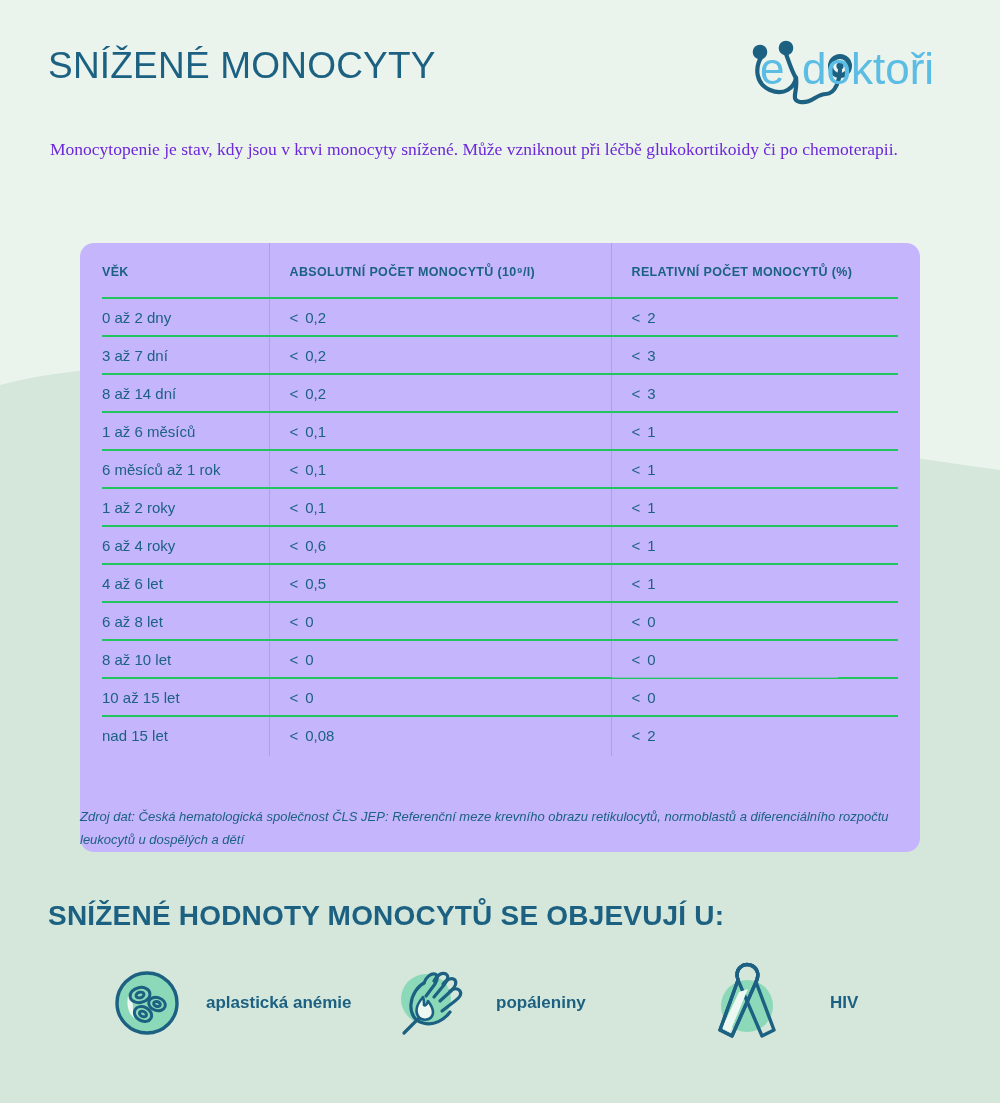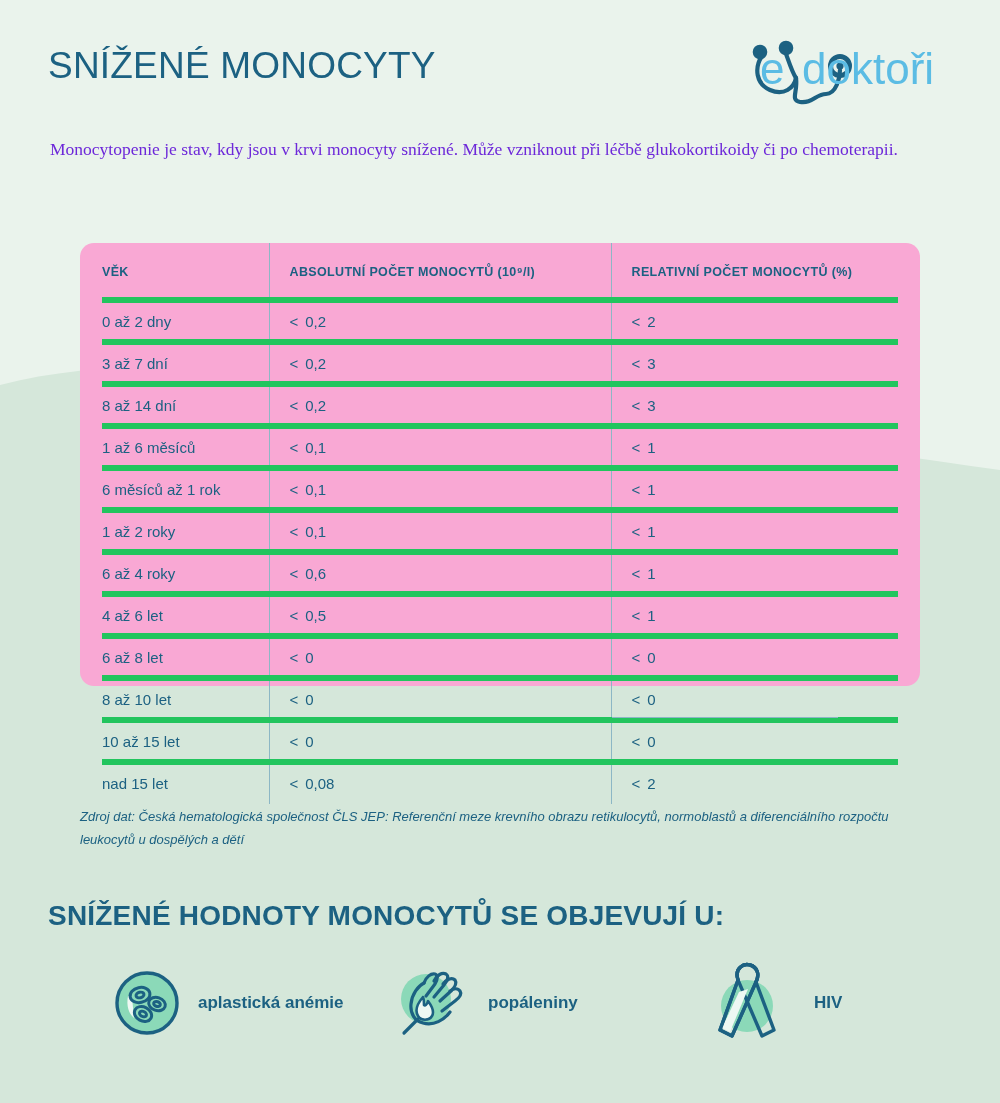--- a/index.html
+++ b/index.html
@@ -64,22 +64,22 @@
     line-height: 29px;
     color: #6d28d9;
     font-family: Liberation Serif, serif;
   }
 
   
   .table-card {
     position: absolute;
     left: 80px; top: 243px;
     width: 840px;
-    height: 443px;
-    background: #f9a8d4;
+    height: 609px;
+    background: #c4b5fd;
     border-radius: 14px;
     z-index: 3;
     padding: 0 22px;
   }
 
   table.ref-table {
     width: 100%;
     border-collapse: collapse;
     table-layout: fixed;
   }
@@ -102,21 +102,21 @@
   table.ref-table thead th.th-rel {
     padding-left: 20px;
     border-left: 1px solid #8cb7c5;
   }
 
   table.ref-table tbody td {
     font-size: 15px;
     color: #1c6182;
     padding: 10px 0 9px 0;
     height: 37px;
-    border-top: 6px solid #22c55e;
+    border-top: 2px solid #22c55e;
     vertical-align: middle;
     white-space: nowrap;
   }
   table.ref-table tbody td.td-abs,
   table.ref-table tbody td.td-rel {
     padding-left: 20px;
     border-left: 1px solid #8cb7c5;
   }
   table.ref-table tbody tr:last-child td { padding-bottom: 12px; }
 
@@ -163,21 +163,21 @@
     left: 48px; top: 948px;
     width: 904px;
     height: 110px;
     z-index: 3;
     display: flex;
   }
 
   .cond-card {
     display: flex;
     align-items: center;
-    gap: 14px;
+    gap: 22px;
   }
   .cond-card.c1 { width: 330px; padding-left: 62px; }
   .cond-card.c2 { width: 320px; padding-left: 12px; }
   .cond-card.c3 { width: 254px; padding-left: 10px; text-align: center; }
 
   .cond-icon { flex: 0 0 auto; }
 
   .cond-label {
     font-size: 17px;
     font-weight: 700;

